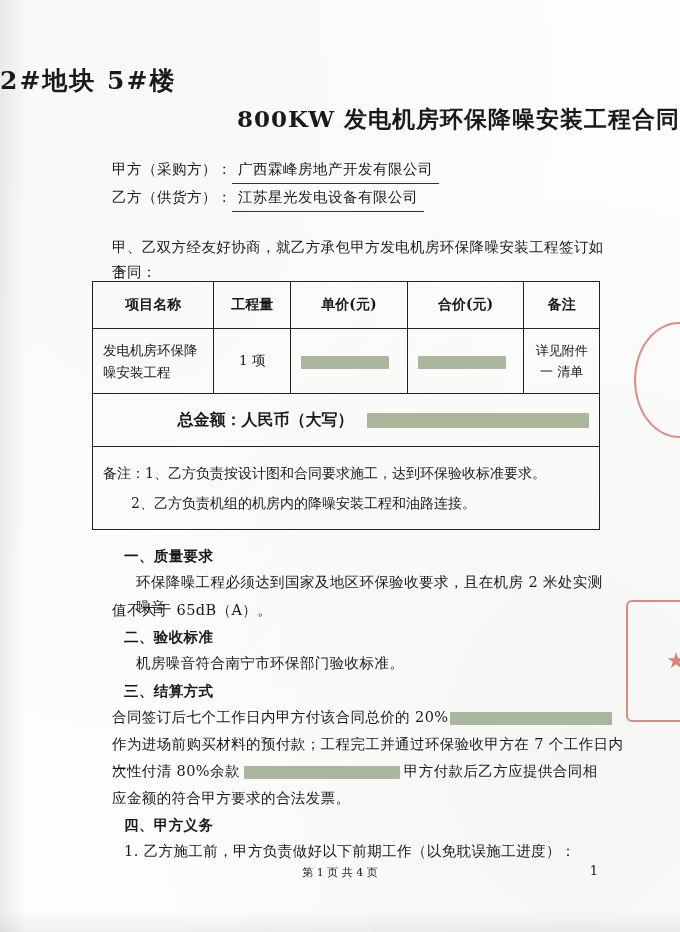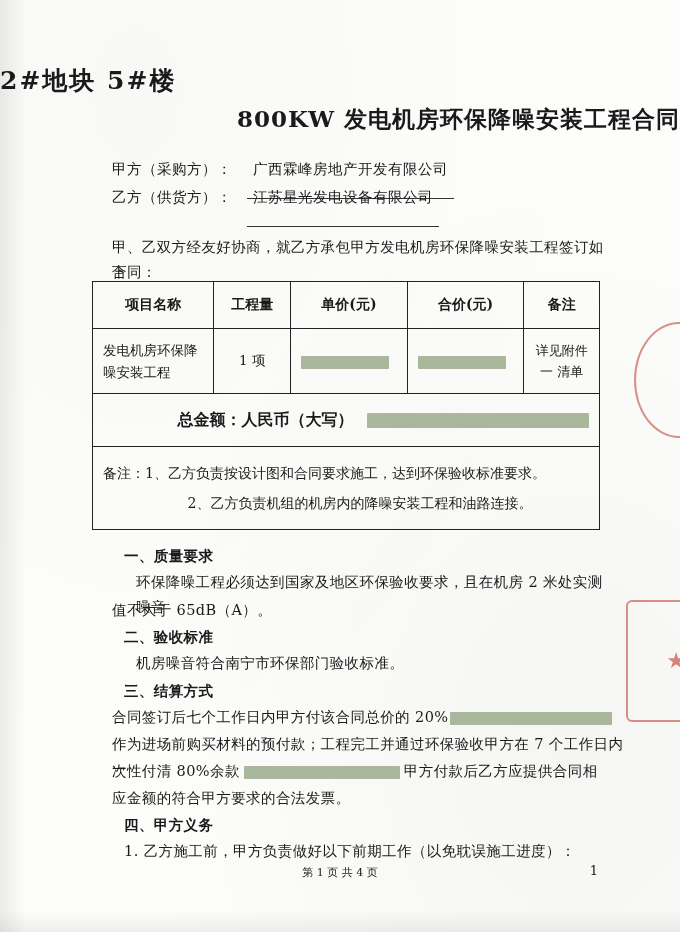--- a/index.html
+++ b/index.html
@@ -58,24 +58,23 @@
     letter-spacing: 1px;
   }
   .party-line {
     position: absolute;
     left: 112px;
     font-size: 14.5px;
     letter-spacing: 0.5px;
   }
   .party-line .value {
     border-bottom: 1px solid #333;
-    padding: 0 6px 19px 6px;
+    padding: 0 6px 4px 6px;
     display: inline-block;
     min-width: 180px;
-    margin-left: 15px;
   }
   .para {
     position: absolute;
     font-size: 14.5px;
     line-height: 25px;
     letter-spacing: 0.4px;
   }
   table.maintable {
     position: absolute;
     left: 92px;
@@ -118,21 +117,21 @@
     text-align: right;
   }
   td.notes {
     padding: 10px 12px 12px 12px;
     line-height: 30px;
     font-size: 14px;
     font-weight: normal;
     height: 70px;
   }
   .notes .n-line { display: block; }
-  .notes .indent { padding-left: 28px; text-align: center; }
+  .notes .indent { padding-left: 28px; }
   .redact {
     display: inline-block;
     background: #a9b79c;
     border-radius: 1px;
     vertical-align: middle;
     height: 13px;
   }
   .sec-head {
     font-weight: bold;
   }

